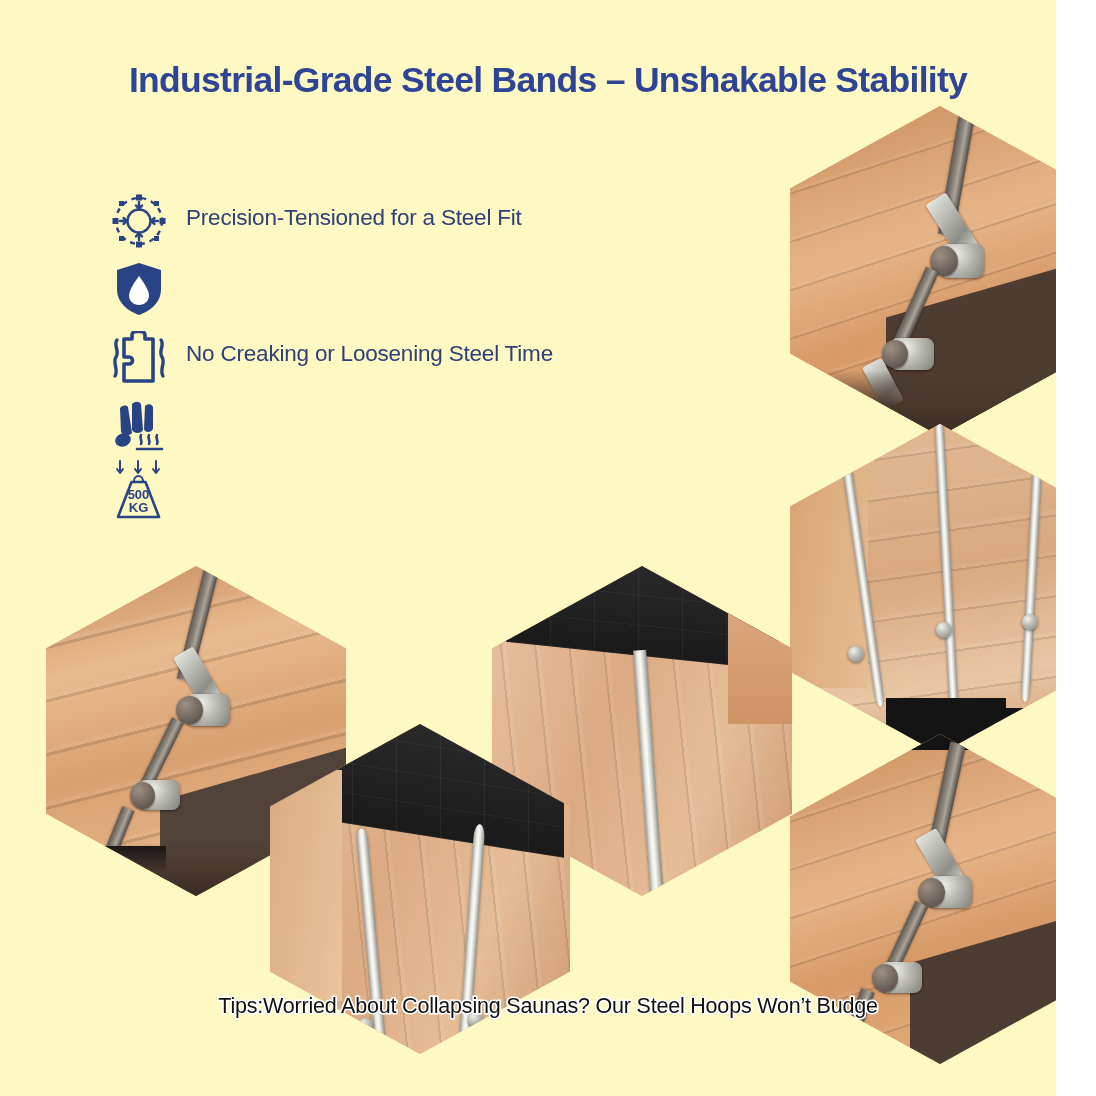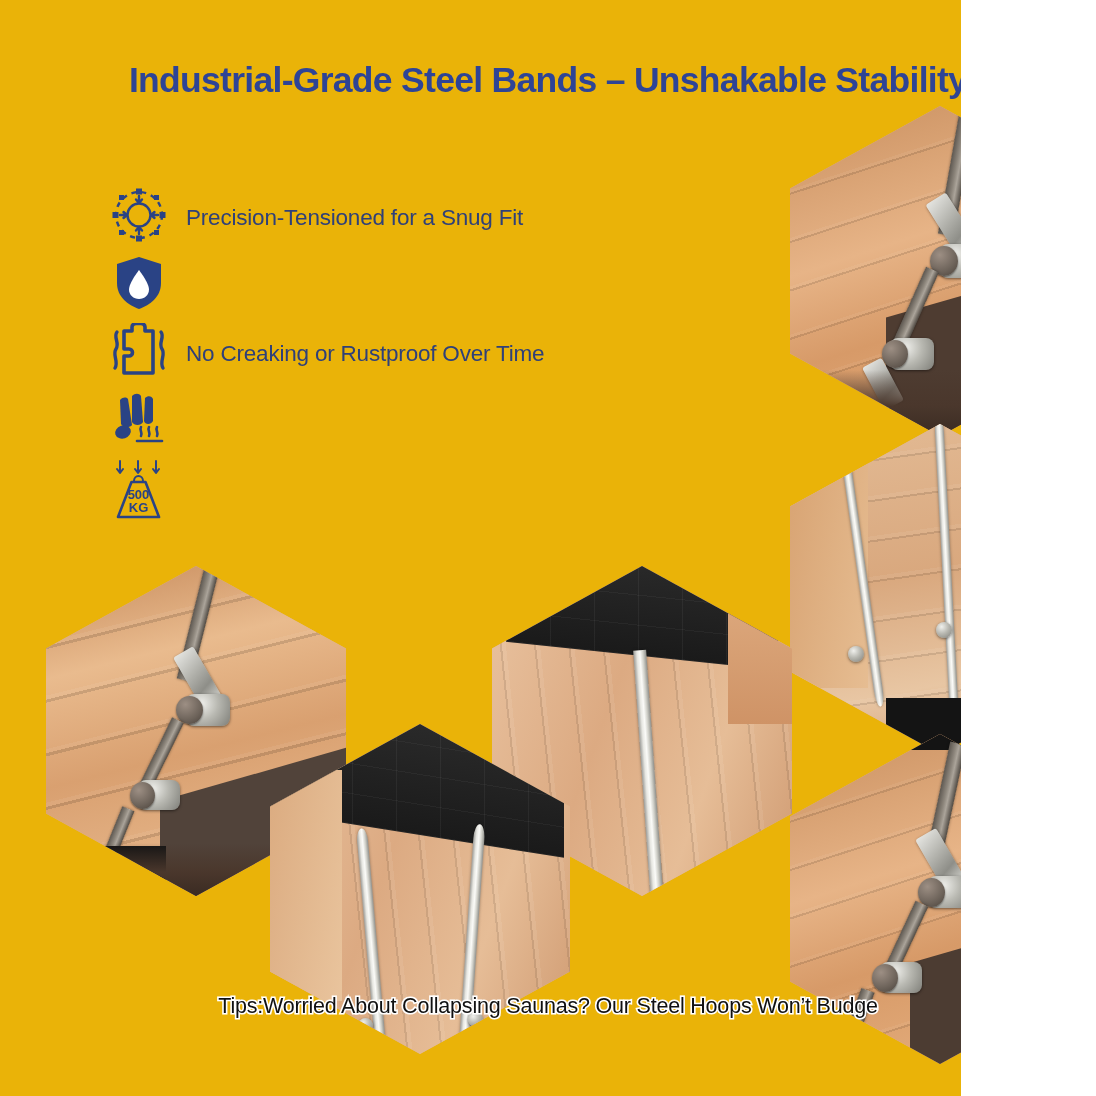--- a/index.html
+++ b/index.html
@@ -3,21 +3,21 @@
 <meta charset="utf-8">
 <style>
   html,body{margin:0;padding:0;}
   body{
     width:1096px;height:1096px;
     background:#ffffff;
     font-family:"Liberation Sans", sans-serif;
     overflow:hidden;
     position:relative;
   }
-  .page{position:relative;width:961px;height:1096px;background:#eab308;overflow:hidden;}
+  .page{position:relative;width:1056px;height:1096px;background:#fef9c3;overflow:hidden;}
 
   
   .headline{
     position:absolute;left:0;top:60px;width:1096px;
     text-align:center;
     font-size:35.5px;font-weight:bold;
     letter-spacing:-0.7px;
     color:#2e4496;
     white-space:nowrap;
   }
@@ -31,21 +31,21 @@
 
   
   .features{position:absolute;left:104px;top:184px;width:640px;z-index:6;}
   .feature{
     display:flex;align-items:center;
     height:68px;
     margin-bottom:0px;
   }
   .feat-icon{
     width:70px;min-width:70px;height:62px;
-    display:flex;align-items:flex-start;justify-content:center;
+    display:flex;align-items:flex-end;justify-content:center;
   }
   .feat-icon svg{display:block;}
   .feat-label{
     margin-left:12px;
     font-size:22.5px;
     color:#2f4079;
     letter-spacing:-0.2px;
     white-space:nowrap;
   }
 
@@ -253,41 +253,41 @@
           <rect x="8" y="8" width="5" height="5" fill="#2a4385" stroke="none"></rect>
           <rect x="43" y="8" width="5" height="5" fill="#2a4385" stroke="none"></rect>
           <rect x="8" y="43" width="5" height="5" fill="#2a4385" stroke="none"></rect>
           <rect x="43" y="43" width="5" height="5" fill="#2a4385" stroke="none"></rect>
           <path d="M28 9 L28 15 M25 12.5 L28 16 L31 12.5" stroke-linecap="round" stroke-linejoin="round"></path>
           <path d="M28 47 L28 41 M25 43.5 L28 40 L31 43.5" stroke-linecap="round" stroke-linejoin="round"></path>
           <path d="M9 28 L15 28 M12.5 25 L16 28 L12.5 31" stroke-linecap="round" stroke-linejoin="round"></path>
           <path d="M47 28 L41 28 M43.5 25 L40 28 L43.5 31" stroke-linecap="round" stroke-linejoin="round"></path>
         </svg>
       </span>
-      <span class="feat-label">Precision-Tensioned for a Snug Fit</span>
+      <span class="feat-label">Precision-Tensioned for a Steel Fit</span>
     </div>
 
     <div class="feature">
       <span class="feat-icon">
         <svg width="50" height="56" viewBox="0 0 50 56">
           <path d="M25 2 L47 9 L47 28 C47 42 36 50 25 54 C14 50 3 42 3 28 L3 9 Z" fill="#2a4385"></path>
           <path d="M25 15 C25 15 35 28 35 34.5 C35 40 30.5 44 25 44 C19.5 44 15 40 15 34.5 C15 28 25 15 25 15 Z" fill="#ffffff"></path>
         </svg>
       </span>
     </div>
 
     <div class="feature">
       <span class="feat-icon">
         <svg width="62" height="54" viewBox="0 0 62 54" fill="none" stroke="#2a4385" stroke-width="3.6" stroke-linecap="round" stroke-linejoin="round">
           <path d="M24 8 L24 4 C24 1.8 25.8 0.5 28 0.5 L33 0.5 C35.2 0.5 37 1.8 37 4 L37 8 L45 8 L45 50 L16 50 L16 33 L21 33 C23 33 24.5 31.5 24.5 29.5 C24.5 27.5 23 26 21 26 L16 26 L16 8 Z"></path>
           <path d="M9 9 C5 14 12 20 8 26 C4 32 11 38 7 45" stroke-width="3.4"></path>
           <path d="M53 9 C57 14 50 20 54 26 C58 32 51 38 55 45" stroke-width="3.4"></path>
         </svg>
       </span>
-      <span class="feat-label">No Creaking or Rustproof Over Time</span>
+      <span class="feat-label">No Creaking or Loosening Steel Time</span>
     </div>
 
     <div class="feature">
       <span class="feat-icon">
         <svg width="58" height="54" viewBox="0 0 58 54">
           <g fill="#2a4385">
             <path d="M10 9 C13 6 16 6 18 8 L22 34 C20 37 13 37 11 33 Z"></path>
             <path d="M22 5 C25 2 29 2 31 5 L33 31 C31 35 24 35 22 31 Z"></path>
             <path d="M35 7 C38 4 42 5 43 8 L43 30 C41 34 35 34 34 30 Z"></path>
             <ellipse cx="13" cy="41" rx="8" ry="6.5" transform="rotate(-18 13 41)"></ellipse>

